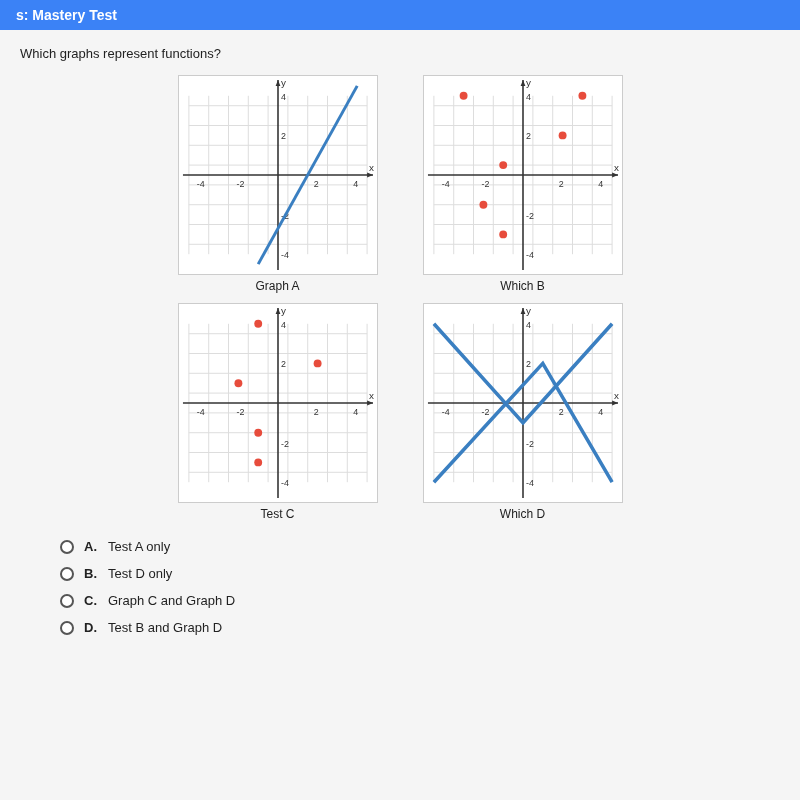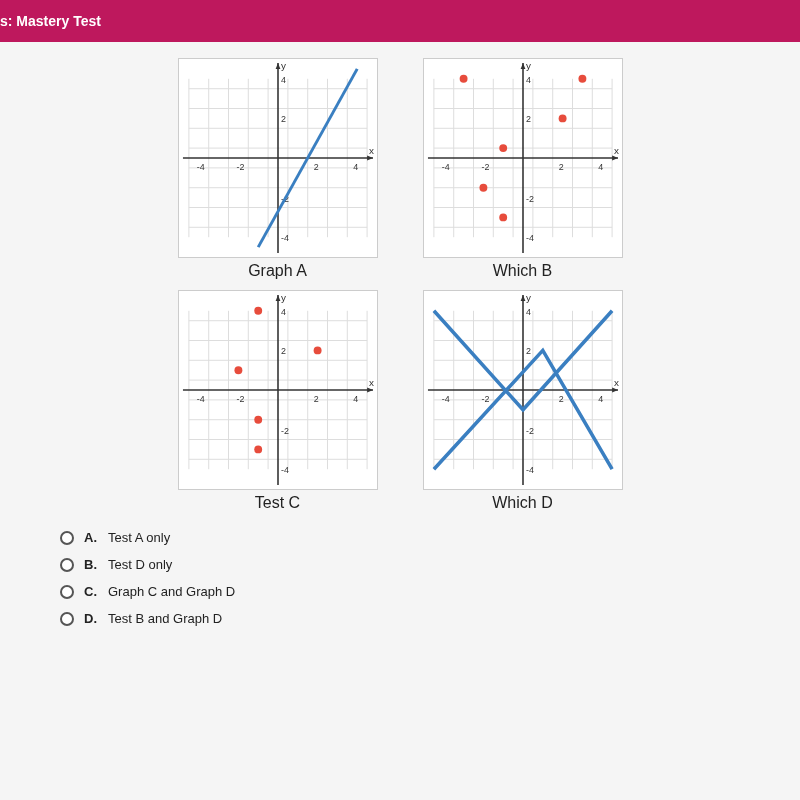--- a/index.html
+++ b/index.html
@@ -4,26 +4,26 @@
   <style>
     * { box-sizing: border-box; margin: 0; padding: 0; }
     body {
       font-family: Arial, sans-serif;
       background: #d0d0d0;
       width: 800px;
       height: 800px;
       overflow: hidden;
     }
     .title-bar {
-      background: #be185d;
+      background: #3b82f6;
       color: white;
       font-size: 14px;
       font-weight: bold;
-      padding: 6px 0;
-      height: 42px;
+      padding: 6px 16px;
+      height: 30px;
       display: flex;
       align-items: center;
     }
     .content {
       background: #f5f5f5;
       padding: 16px 20px;
       height: 770px;
     }
     .question {
       font-size: 13px;
@@ -36,21 +36,21 @@
       gap: 10px;
       width: 480px;
       margin: 0 auto 18px auto;
     }
     .graph-wrapper {
       display: flex;
       flex-direction: column;
       align-items: center;
     }
     .graph-label {
-      font-size: 16px;
+      font-size: 12px;
       color: #222;
       margin-top: 4px;
     }
     svg.graph {
       background: white;
       border: 1px solid #ccc;
     }
     .options {
       margin-left: 40px;
       margin-top: 8px;
@@ -79,20 +79,21 @@
     }
   </style>
 </head>
 <body>
 
 <div class="title-bar">
   <span>s: Mastery Test</span>
 </div>
 
 <div class="content">
+  <div class="question">Which graphs represent functions?</div>
 
   <div class="graphs-container">
 
     <div class="graph-wrapper">
       <svg class="graph" width="200" height="200" viewBox="-5 -5 10 10">
 
         <g stroke="#ddd" stroke-width="0.05">
           <line x1="-4.5" y1="-4" x2="-4.5" y2="4"></line>
             <line x1="-3.5" y1="-4" x2="-3.5" y2="4"></line>
           <line x1="-2.5" y1="-4" x2="-2.5" y2="4"></line>

